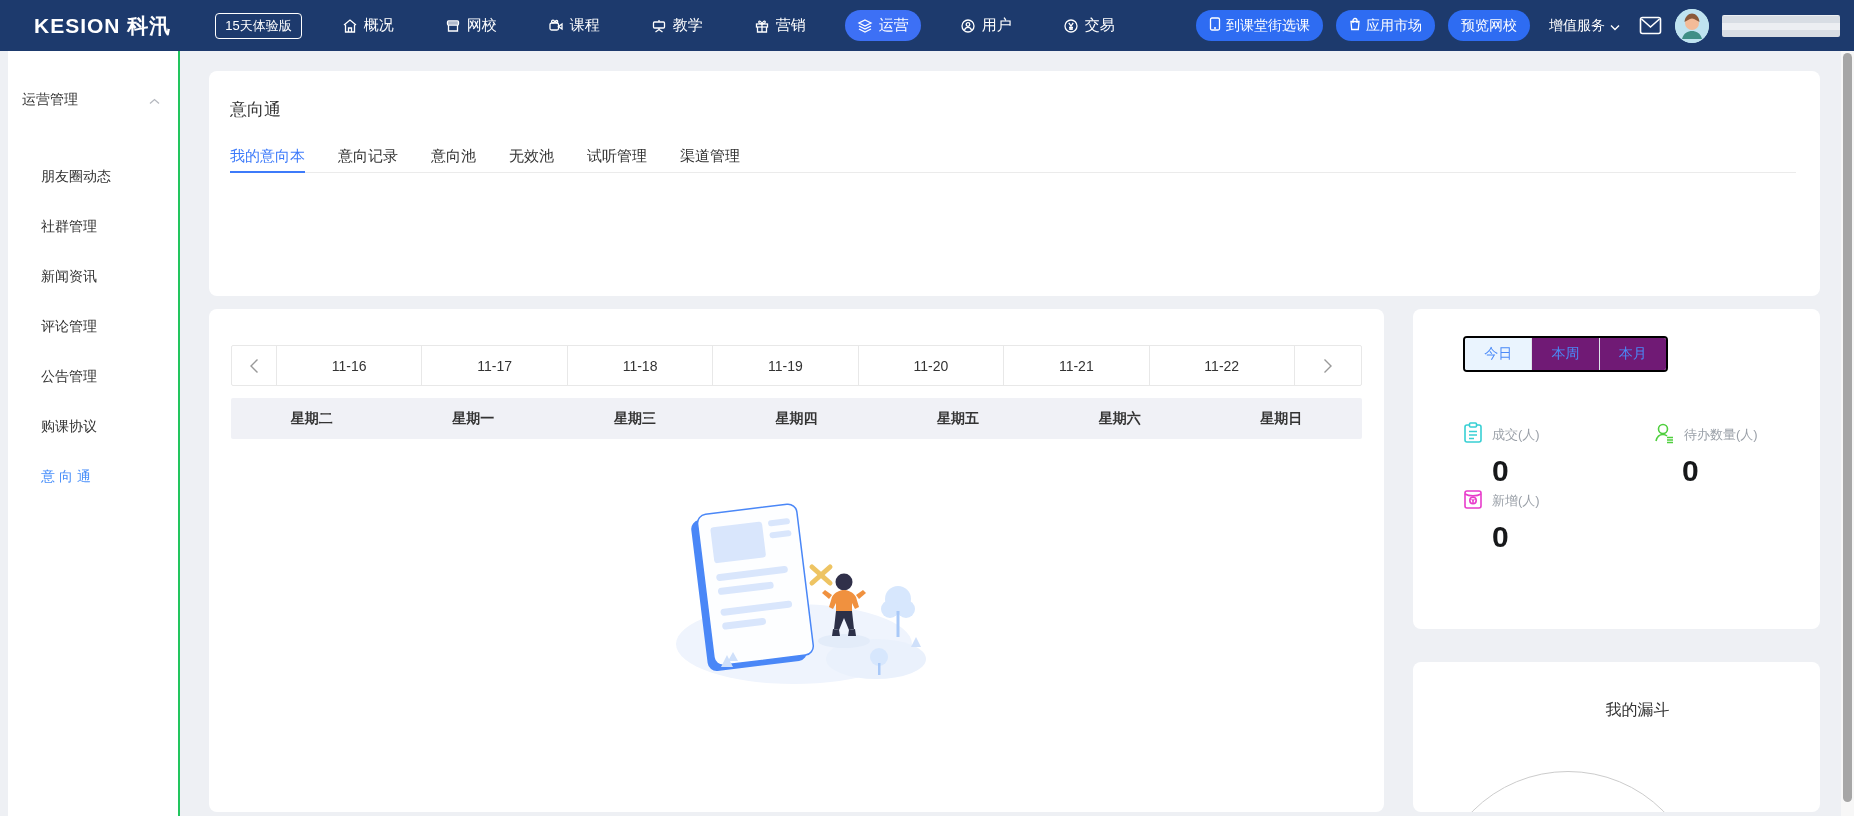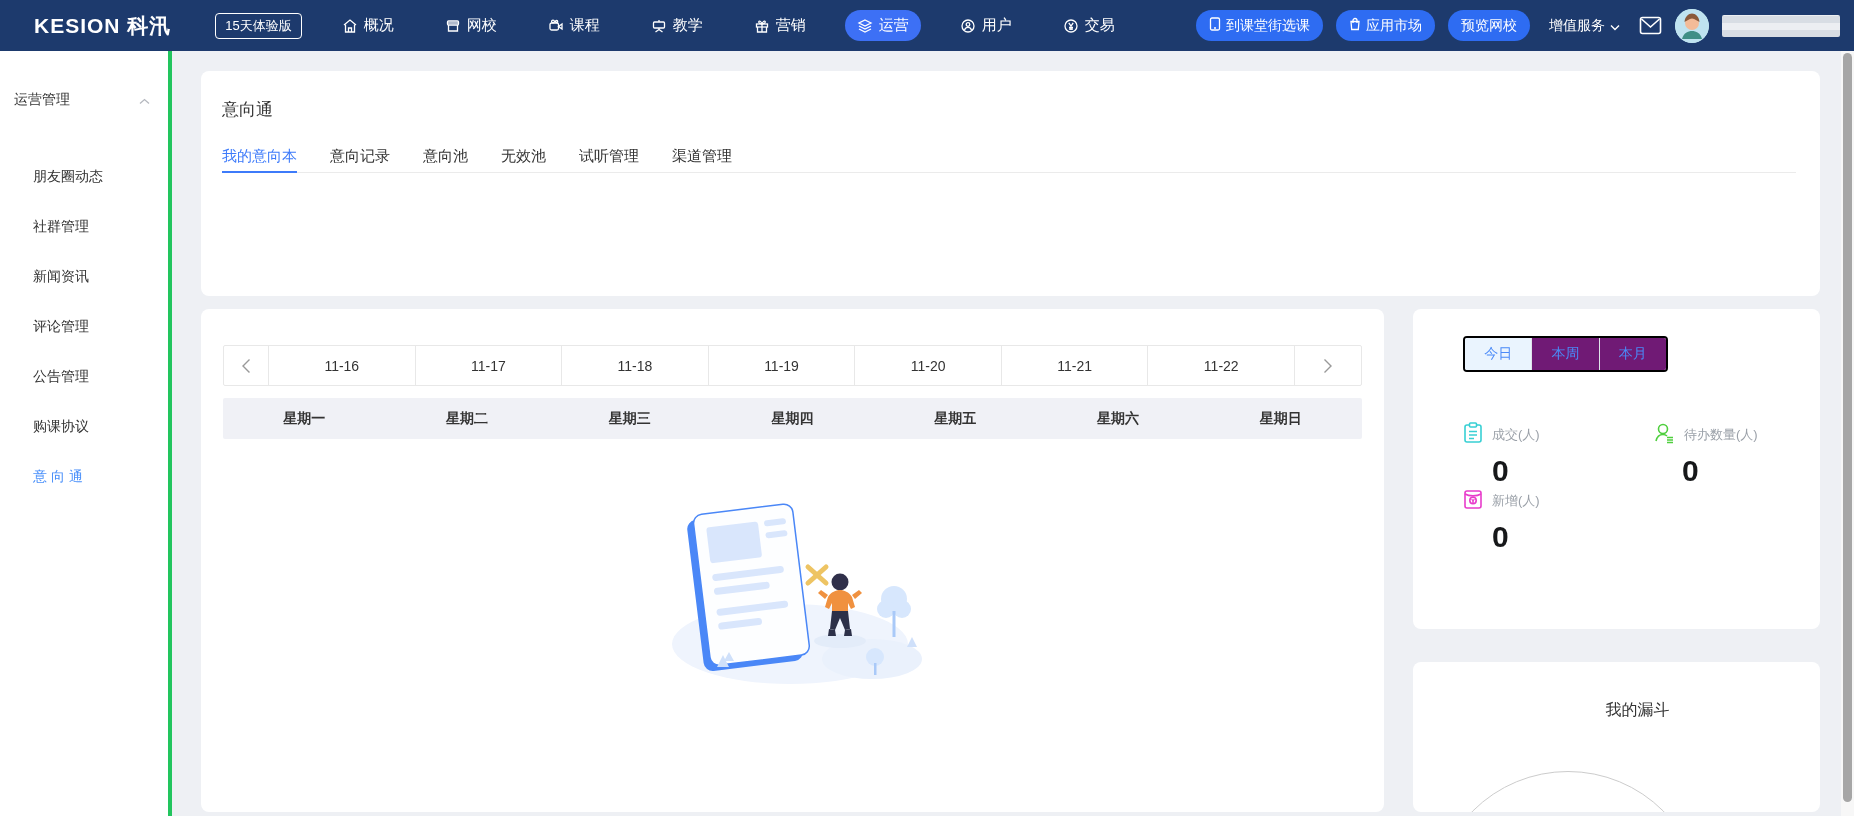--- a/index.html
+++ b/index.html
@@ -28,21 +28,21 @@
   .blur-name { width:118px; height:22px; border-radius:2px;
      background-image:
        repeating-linear-gradient(0deg,#d8dde4 0 7px,#eceef2 7px 14px),
        repeating-linear-gradient(90deg,rgba(255,255,255,.55) 0 7px,rgba(185,192,204,.55) 7px 14px);
      }
 
   
   .layout { display:flex; height:765px; }
 
   
-  .sidebar { width:172px; background:#fff; border-right:4px solid #22c55e; flex:none; }
+  .sidebar { width:172px; background:#fff; border-right:2px solid #22c55e; flex:none;margin-left:8px; }
   .side-group { display:flex; align-items:center; justify-content:space-between;
                 padding:0 18px 0 14px; margin-top:40px; font-size:14px; color:#333; }
   .side-items { margin-top:42px; }
   .side-item { height:50px; line-height:50px; padding-left:33px; font-size:14px; color:#333; cursor:pointer; }
   .side-item.active { color:#4a90fa; letter-spacing:4px; }
 
   
   .main { flex:1; padding:20px 34px 0 29px; overflow:hidden; }
   .card { background:#fff; border-radius:8px;padding-left:42px; }
 
@@ -282,22 +282,22 @@
           <div class="date-cell">11-20</div>
           <div class="date-cell">11-21</div>
           <div class="date-cell last">11-22</div>
           <div class="strip-arrow right">
             <svg width="10" height="16" viewBox="0 0 10 16" fill="none" stroke="#999" stroke-width="1.4">
                 <path d="M1.5 1.5 8 8l-6.5 6.5"></path>
               </svg>
           </div>
         </div>
         <div class="week-row">
+          <div class="week-cell">星期二</div>
           <div class="week-cell">星期一</div>
-          <div class="week-cell">星期二</div>
           <div class="week-cell">星期三</div>
           <div class="week-cell">星期四</div>
           <div class="week-cell">星期五</div>
           <div class="week-cell">星期六</div>
           <div class="week-cell">星期日</div>
         </div>
 
         <div class="empty-illust">
           <svg width="262" height="200" viewBox="0 0 262 200">
             <ellipse cx="128" cy="155" rx="118" ry="40" fill="#eff4fd"></ellipse>

